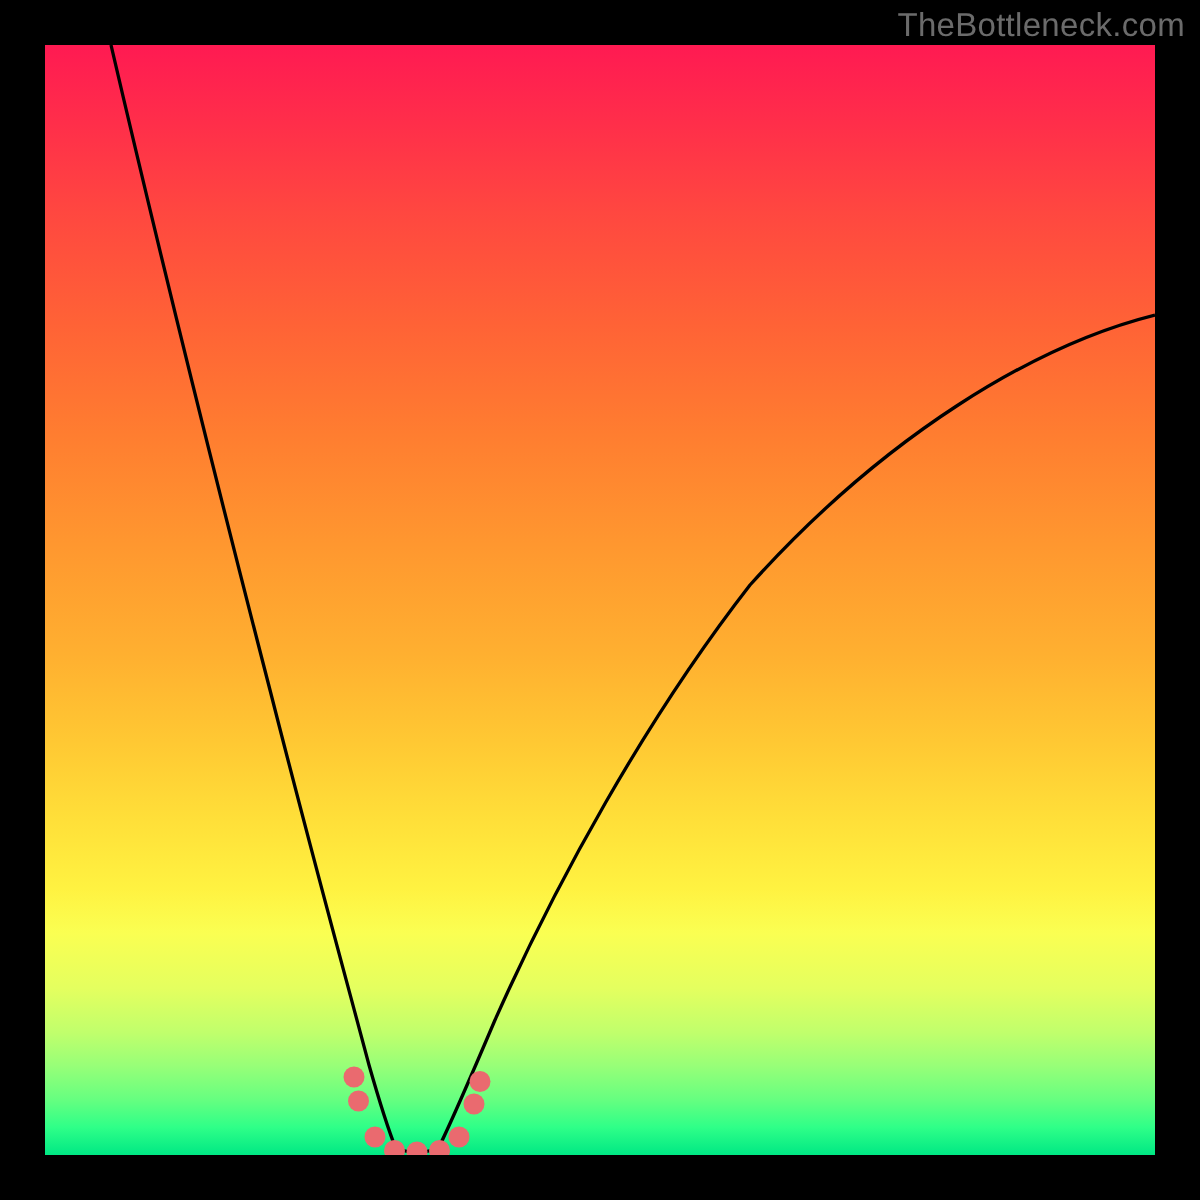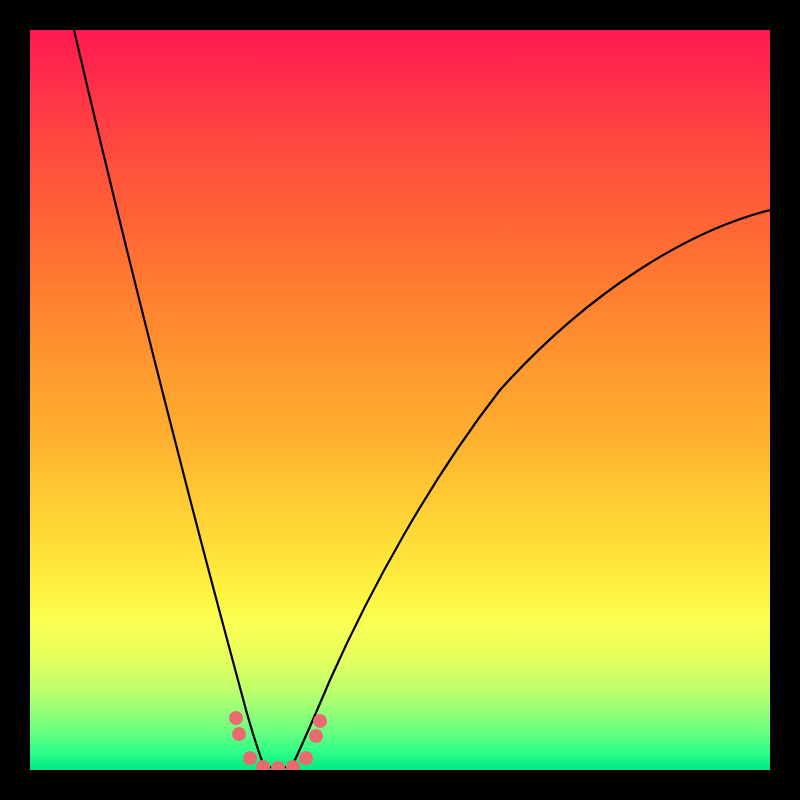--- a/index.html
+++ b/index.html
@@ -61,20 +61,21 @@
     width: 740px;
     height: 740px;
     pointer-events: none;
   }
 </style>
 </head>
 <body>
 
 <div class="frame">
 
+  <div class="watermark">TheBottleneck.com</div>
 
   <div class="plot-area">
     <svg class="curve" viewBox="0 0 740 740" preserveAspectRatio="none">
       <path fill="none" stroke="#000" stroke-width="2.2" d="M 44 0
                C 72 120, 110 275, 150 430
                C 178 540, 200 620, 216 680
                C 224 708, 230 726, 234 736"></path>
       <path fill="none" stroke="#000" stroke-width="2.2" d="M 234 736
                Q 248 740, 262 736"></path>
       <path fill="none" stroke="#000" stroke-width="2.2" d="M 262 736

